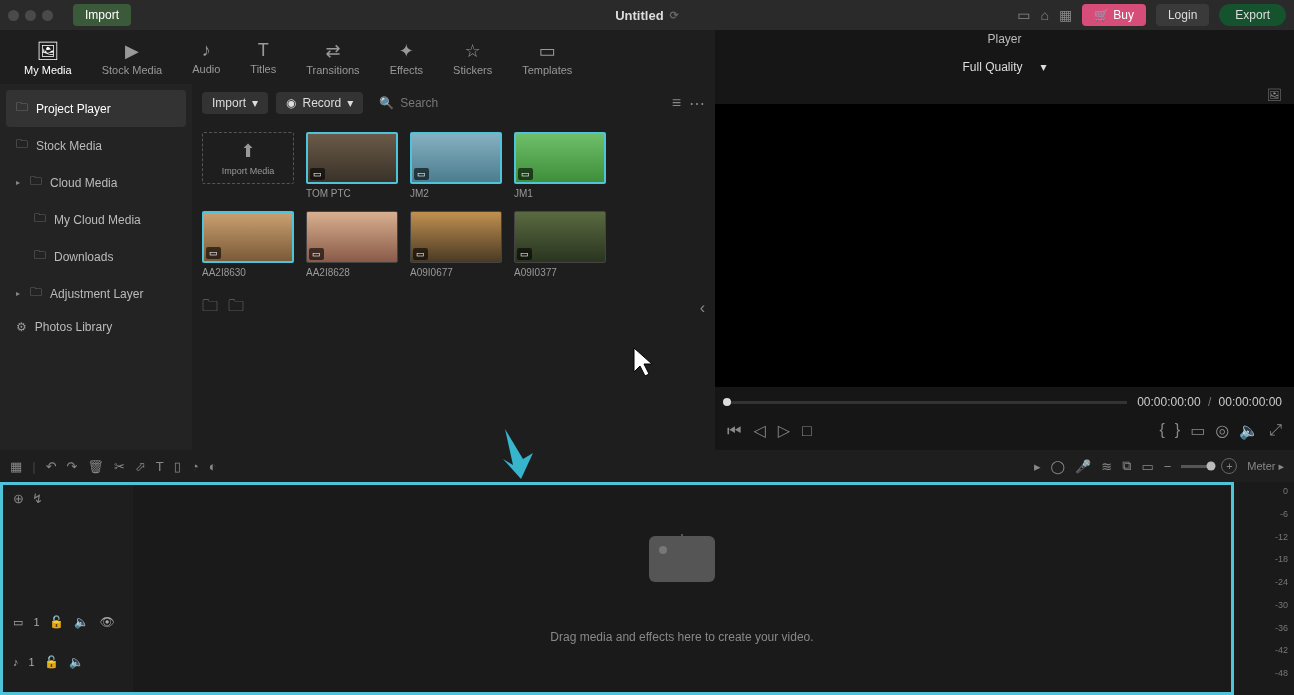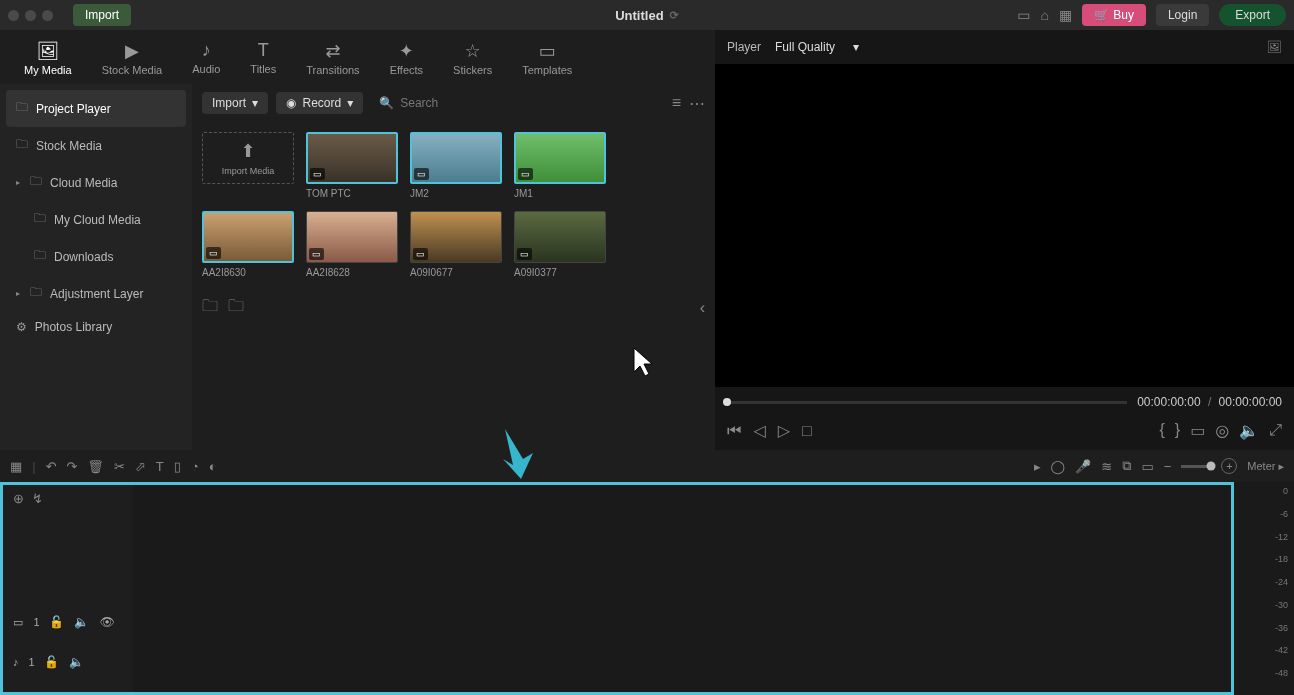--- a/index.html
+++ b/index.html
@@ -50,21 +50,21 @@
 .thumb.selected { border: 2px solid #4fc3d9; }
 .thumb .badge { position: absolute; bottom: 2px; left: 2px; background: rgba(0,0,0,0.6); color: #fff; font-size: 9px; padding: 1px 3px; border-radius: 2px; }
 .media-label { font-size: 10px; color: #999; }
 .import-tile .thumb { display: flex; flex-direction: column; align-items: center; justify-content: center; color: #999; border: 1px dashed #555; }
 
 .media-bottom { display: flex; align-items: center; justify-content: space-between; padding: 6px 10px; color: #888; }
 .media-bottom .left-icons { display: flex; gap: 10px; }
 
 
 .player-panel { flex: 1; display: flex; flex-direction: column; background: #161616; }
-.player-header { display: flex; align-items: center; gap: 14px; padding: 10px 12px; font-size: 12px; color: #bbb; }
+.player-header { display: flex; align-items: center; gap: 14px; padding: 2px 12px; font-size: 12px; color: #bbb; flex-direction: column; }
 .quality-drop { display: flex; align-items: center; gap: 18px; color: #ddd; cursor: pointer; }
 .player-header .right { margin-left: auto; color: #888; }
 .viewport { flex: 1; background: #000; }
 .scrubber-row { padding: 8px 12px; display: flex; align-items: center; gap: 10px; }
 .scrubber { flex: 1; height: 3px; background: #333; position: relative; }
 .scrubber::before { content: ""; position: absolute; left: 0; top: 50%; transform: translate(-50%,-50%); width: 8px; height: 8px; border-radius: 50%; background: #ddd; }
 .timecode { font-size: 12px; color: #ccc; }
 .timecode .sep { color: #777; margin: 0 4px; }
 .player-controls { display: flex; align-items: center; gap: 12px; padding: 4px 12px 10px; color: #888; }
 .player-controls .right { margin-left: auto; display: flex; gap: 10px; }
@@ -360,20 +360,28 @@
         <span class="icon">🔈</span>
         <span class="icon">👁</span>
       </div>
       <div class="track-head">
         <span>♪</span>
         <span>1</span>
         <span class="icon">🔓</span>
         <span class="icon">🔈</span>
       </div>
     </div>
+    <div class="tracks-body">
+      <div class="strip outer"></div>
+      <div class="strip inner"></div>
+      <div class="drop-hint">
+        <div class="clip-shape"></div>
+        <div class="drop-text">Drag media and effects here to create your video.</div>
+      </div>
+    </div>
   </div>
   <div class="meter-panel" id="meter-panel">
       <div>0</div>
       <div>-6</div>
       <div>-12</div>
       <div>-18</div>
       <div>-24</div>
       <div>-30</div>
       <div>-36</div>
       <div>-42</div>

